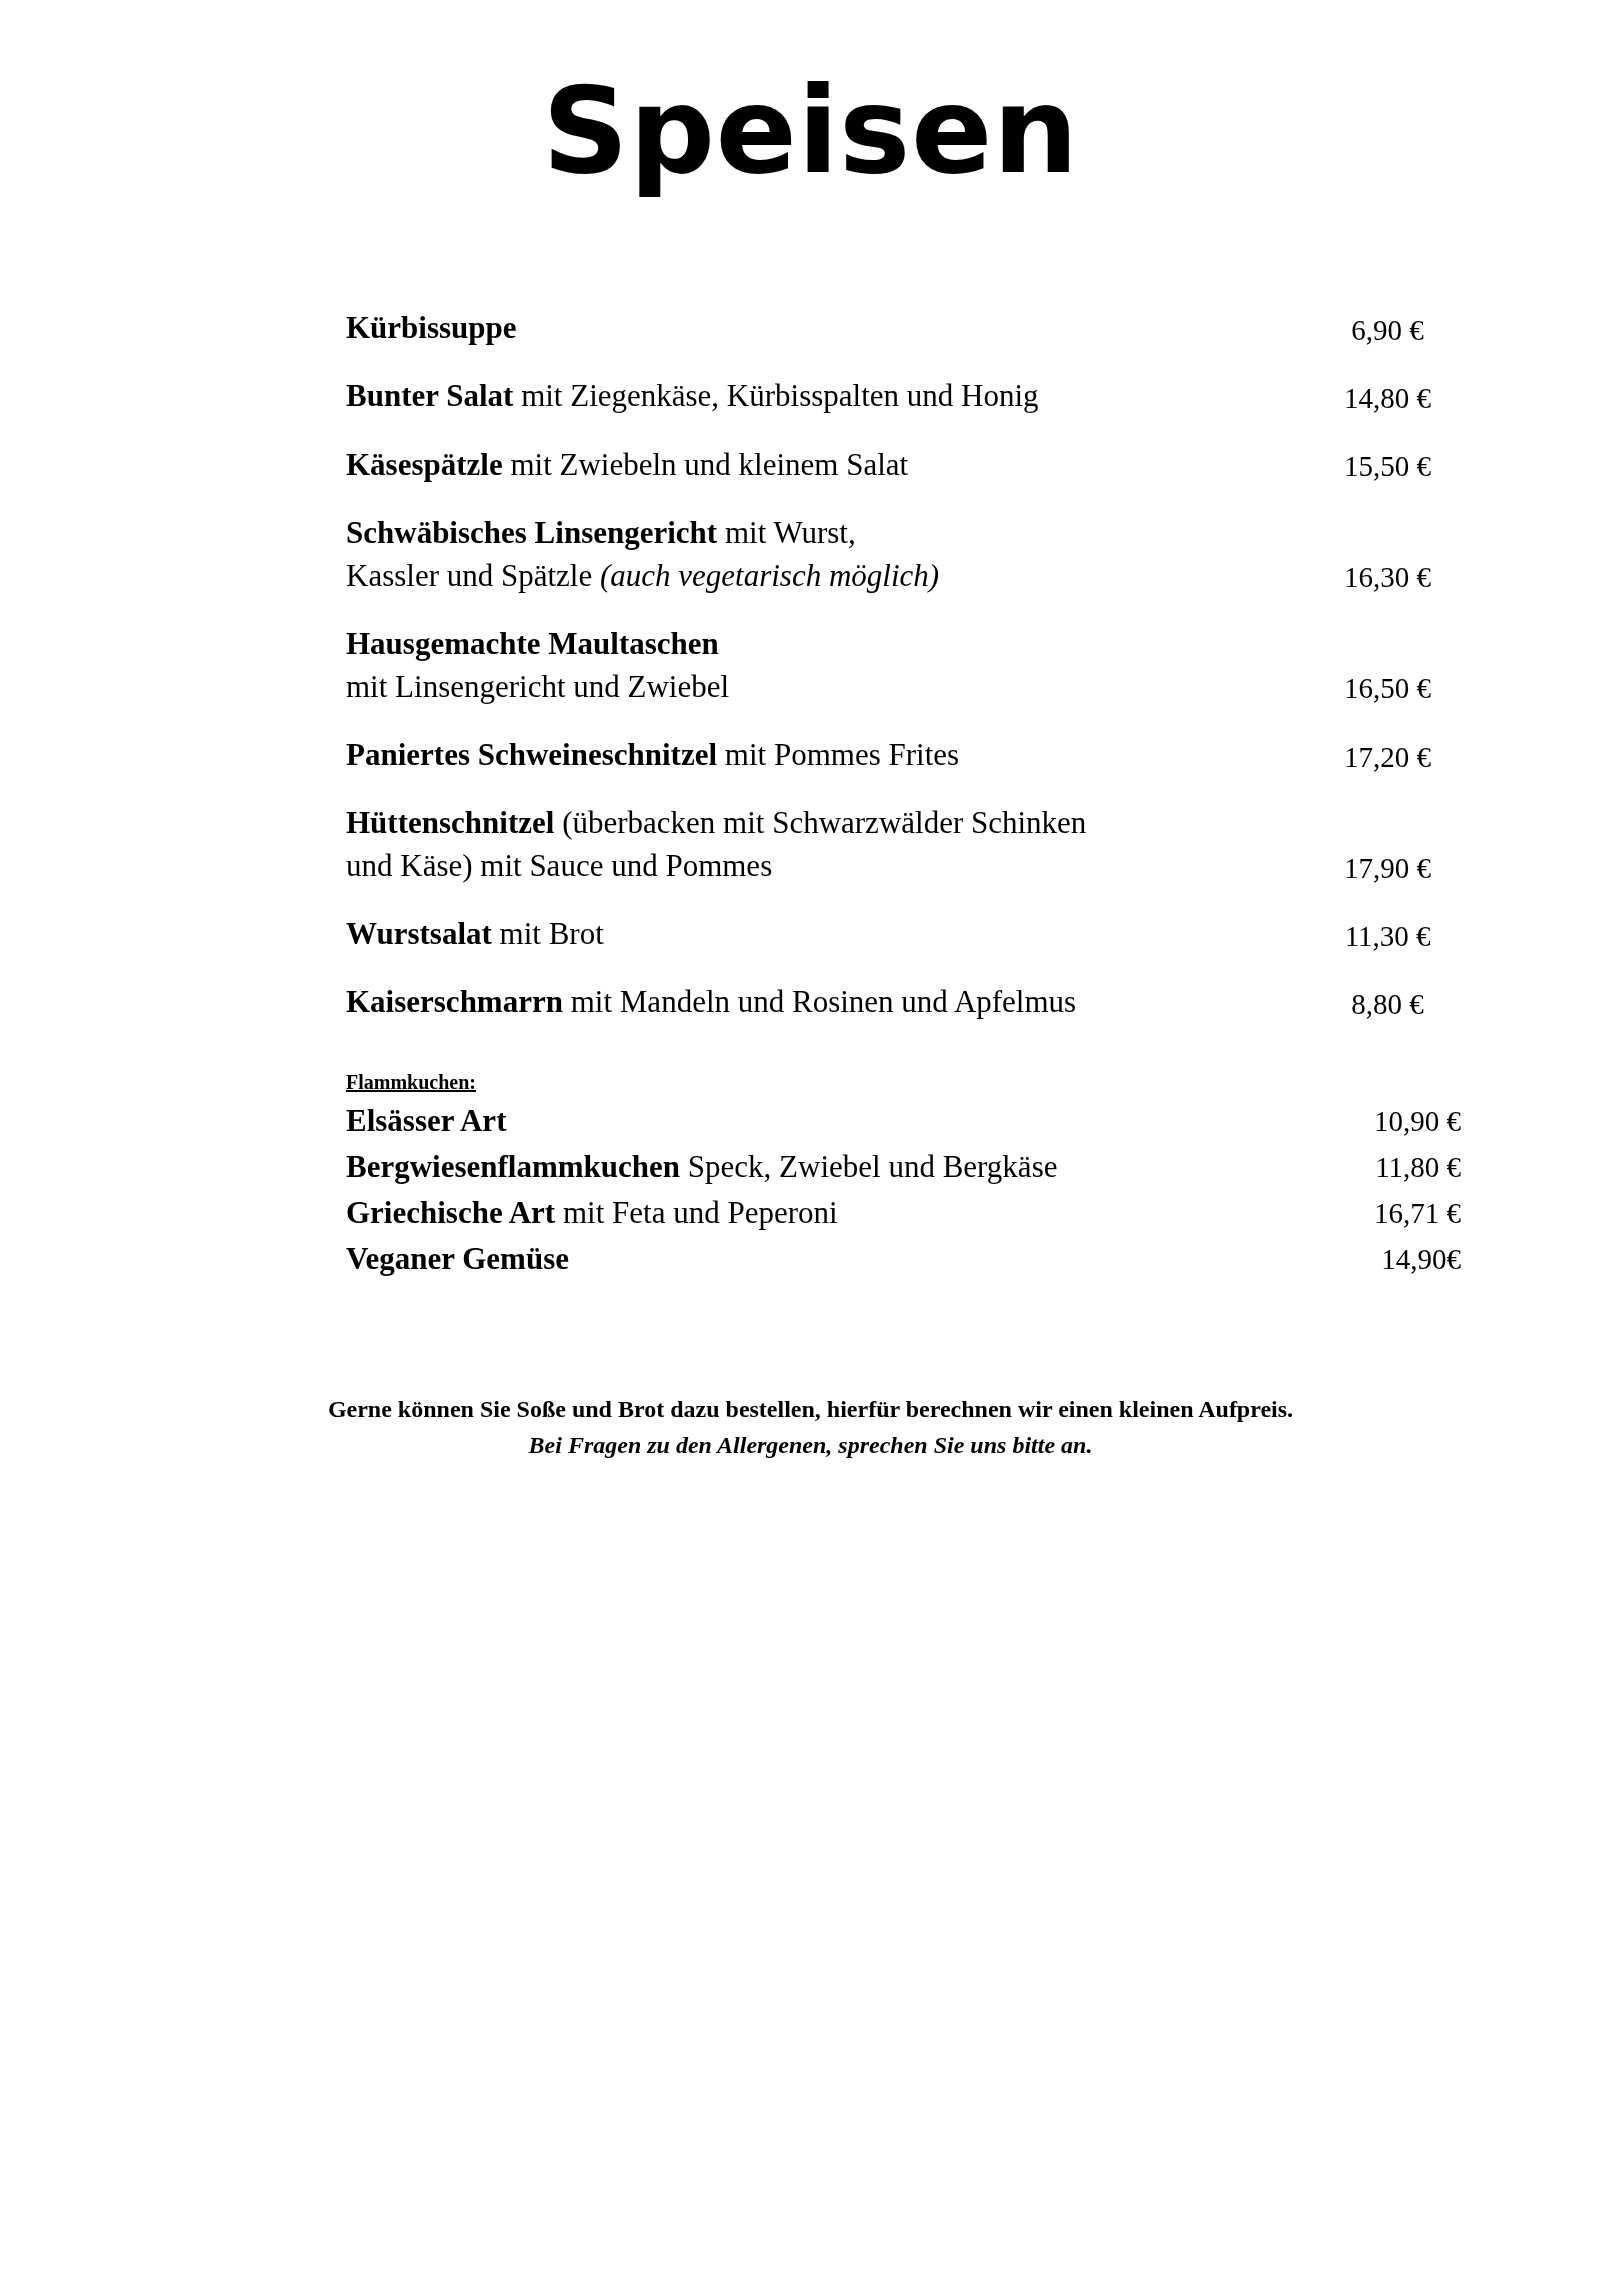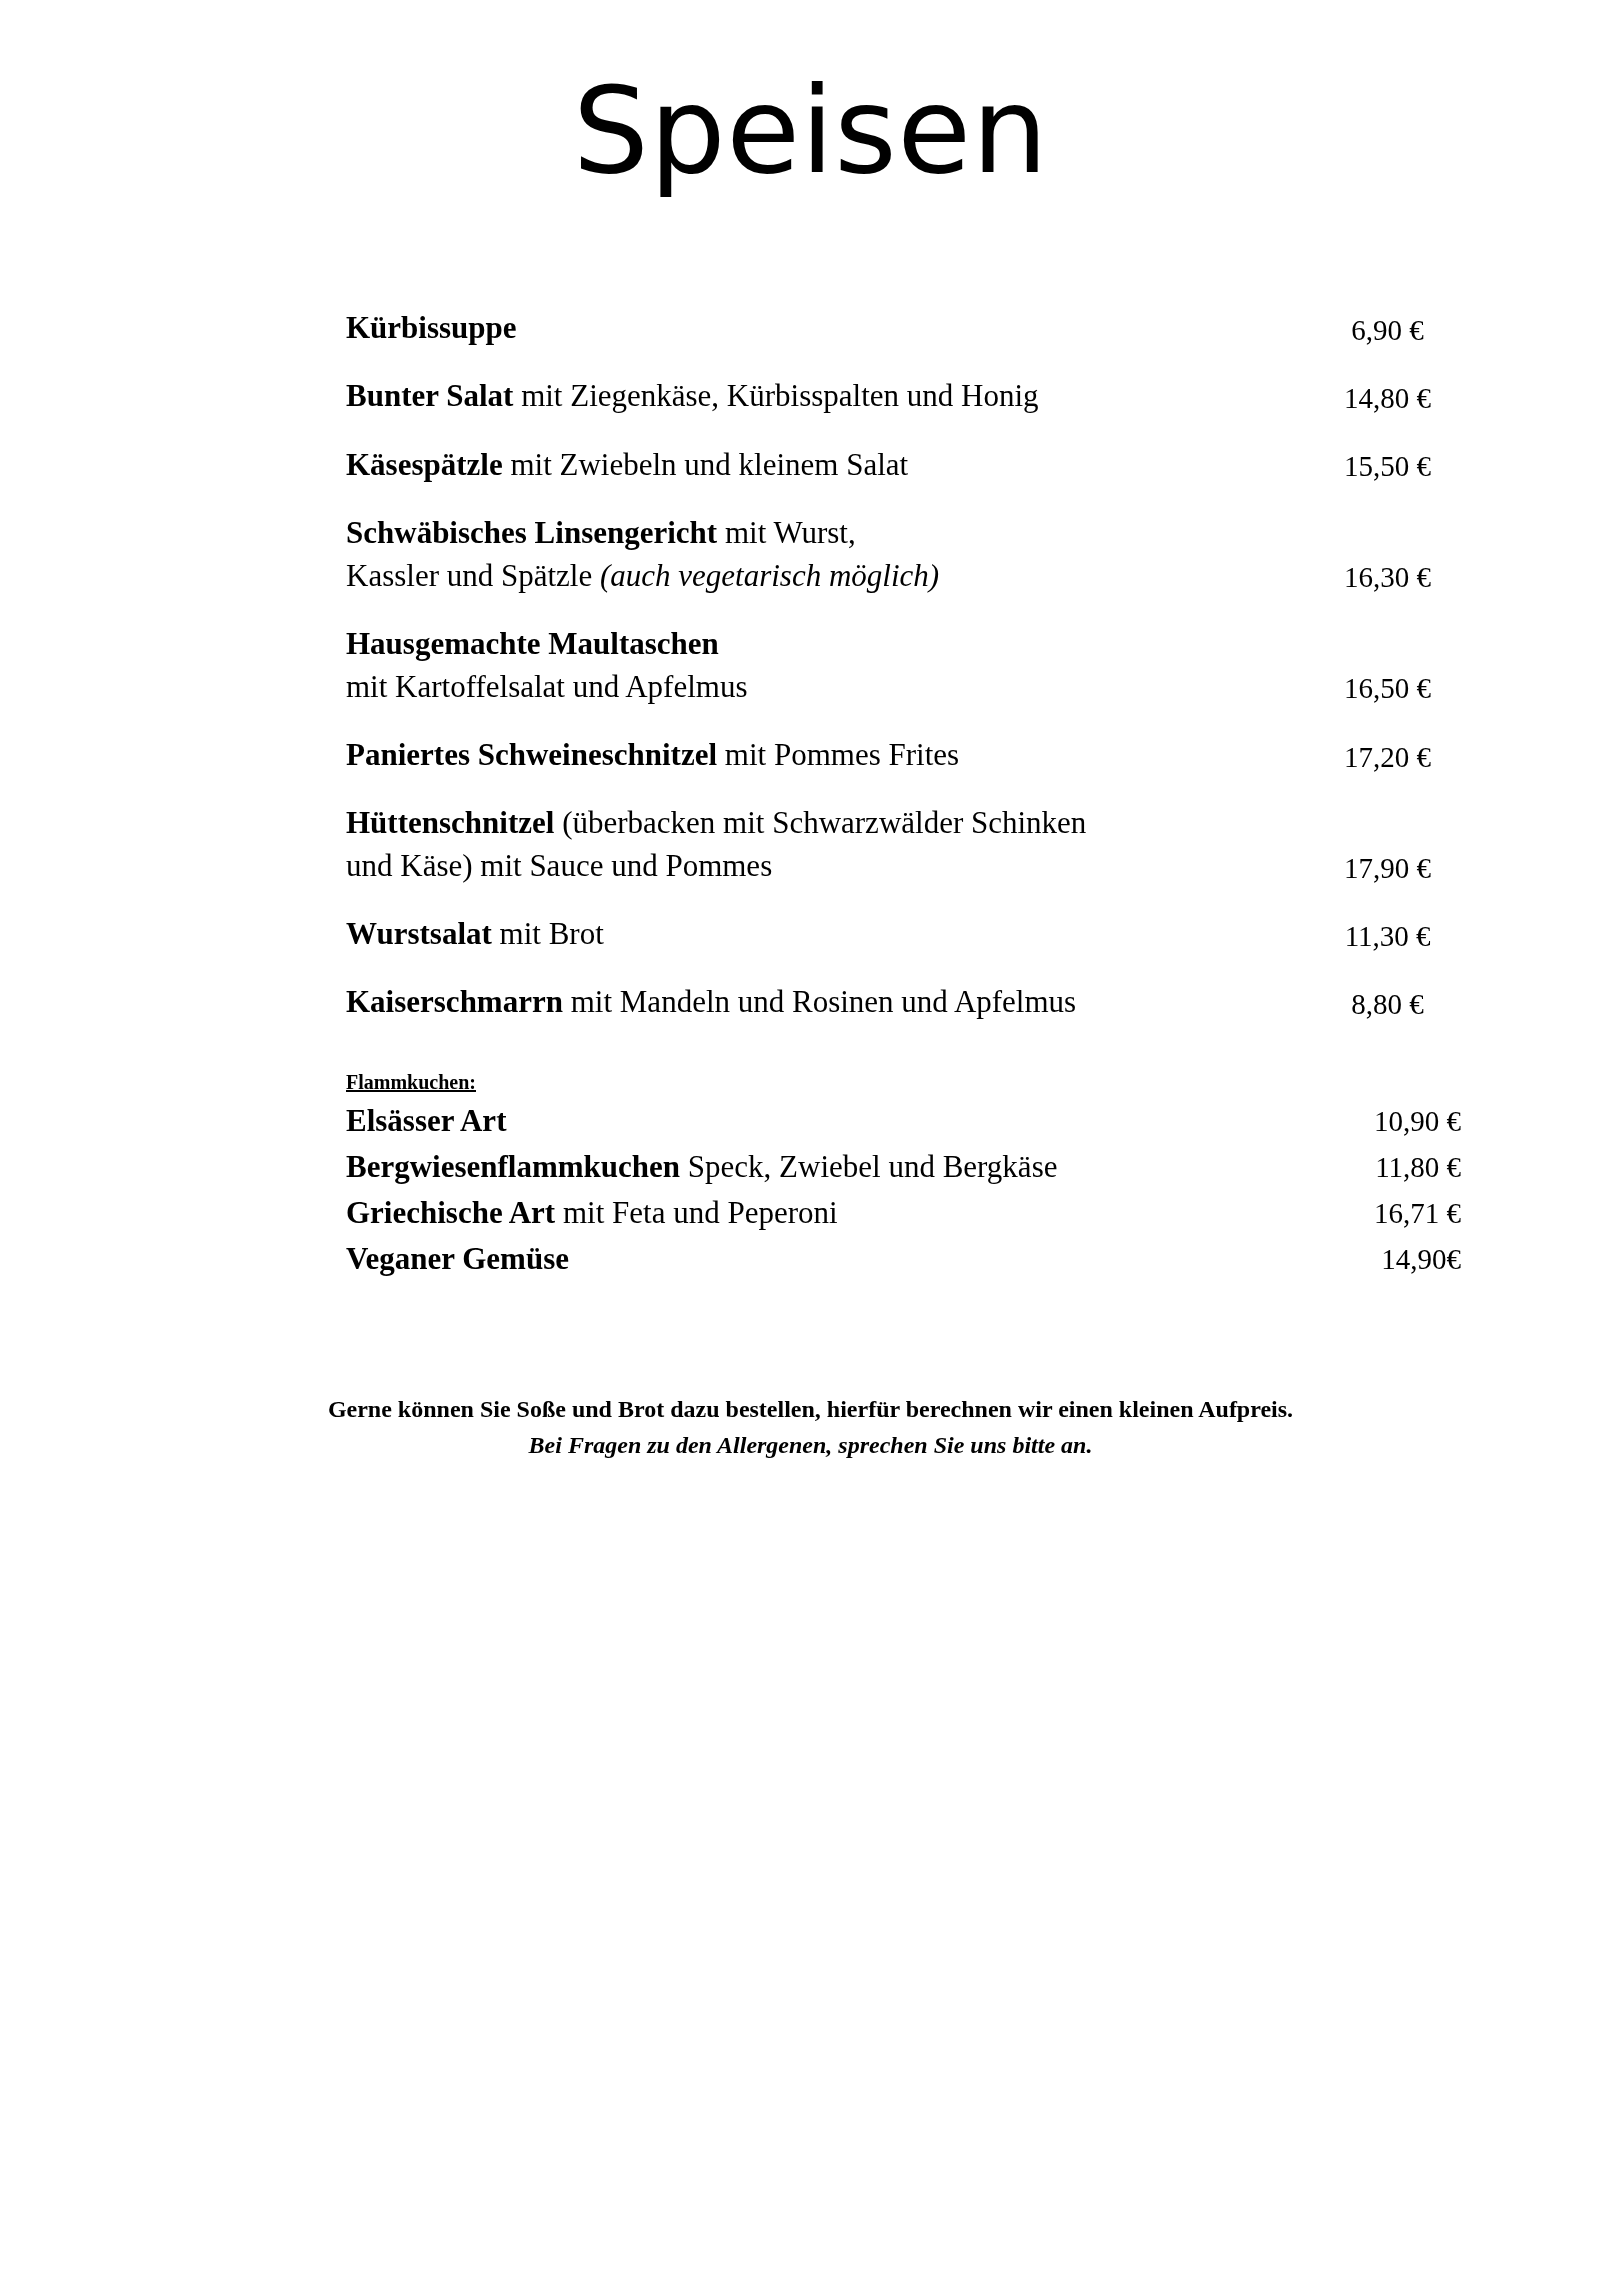--- a/index.html
+++ b/index.html
@@ -17,21 +17,21 @@
   }
   .page {
     width: 1621px;
     height: 2293px;
     box-sizing: border-box;
     padding: 0;
     position: relative;
   }
   .doc-title {
     font-family: "DejaVu Sans", sans-serif;
-    font-weight: 400;
+    font-weight: 700;
     font-size: 120px;
     line-height: 1.0;
     text-align: center;
     margin: 71px 0 0 0;
     letter-spacing: 0.5px;
   }
   .menu {
     margin: 116px auto 0 auto;
     width: 1313px;
     box-sizing: border-box;
@@ -150,21 +150,21 @@
       </div>
       <div class="price">16,30 €</div>
     </div>
 
     <div class="item two-line">
       <div class="desc">
         <div>
           <b>Hausgemachte Maultaschen</b><span></span>
         </div>
         <div>
-          <span>mit Kartoffelsalat und Apfelmus</span>
+          <span>mit Linsengericht und Zwiebel</span>
         </div>
       </div>
       <div class="price">16,50 €</div>
     </div>
 
     <div class="item">
       <div class="desc">
         <b>Paniertes Schweineschnitzel</b><span> mit Pommes Frites</span>
       </div>
       <div class="price">17,20 €</div>

